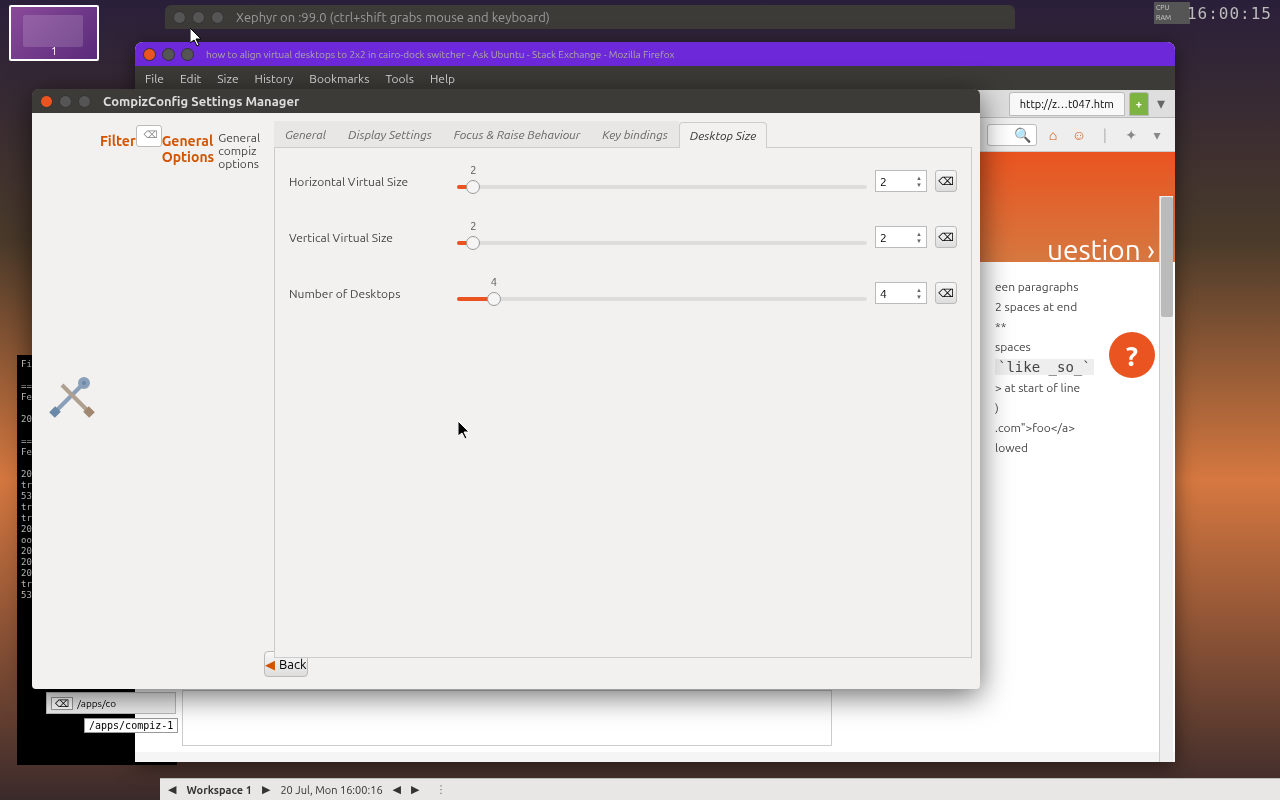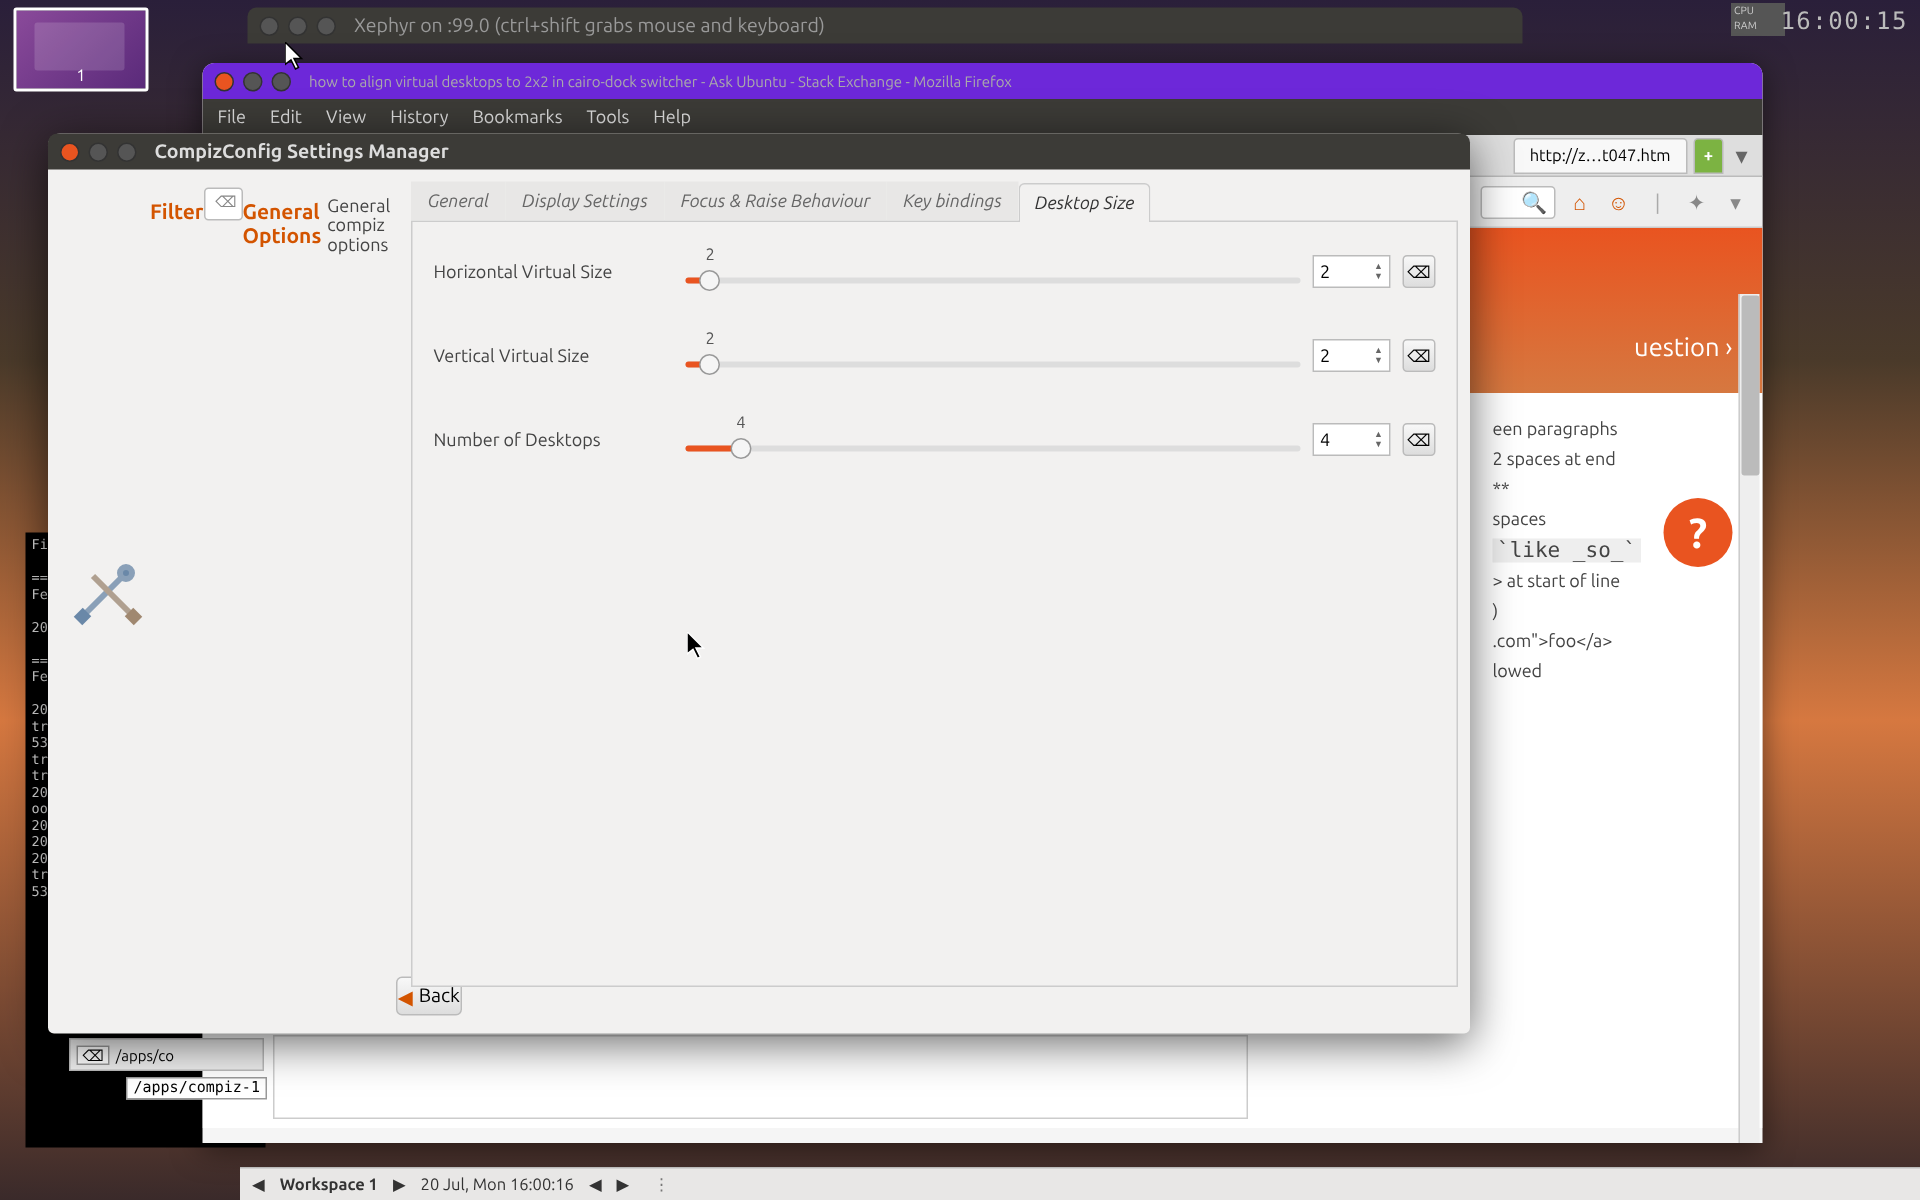--- a/index.html
+++ b/index.html
@@ -21,21 +21,21 @@
 .ff-titlebar .win-btn.close { background: #e95420; }
 .ff-menubar { height: 24px; background: #3c3b37; display: flex; align-items: center; padding: 0 10px; gap: 16px; color: #ddd; font-size: 12px; }
 .ff-menubar span { cursor: default; }
 .ff-tabbar { height: 28px; background: #dedede; display: flex; align-items: center; padding: 0 6px; gap: 4px; border-bottom: 1px solid #bbb; }
 .ff-tab { height: 24px; padding: 0 10px; display: flex; align-items: center; font-size: 11px; background: #f8f8f8; border: 1px solid #bbb; border-radius: 3px 3px 0 0; }
 .ff-toolbar { height: 34px; background: #eee; display: flex; align-items: center; padding: 0 8px; gap: 6px; border-bottom: 1px solid #ccc; }
 .ff-search { width: 50px; height: 22px; border: 1px solid #bbb; border-radius: 3px; background: #fff; display: flex; align-items: center; justify-content: flex-end; padding-right: 3px; }
 .ff-icon { width: 20px; height: 20px; display: inline-flex; align-items: center; justify-content: center; font-size: 14px; }
 .ff-content { padding: 0; background: #fff; height: 600px; position: relative; }
 .ff-orange-bar { height: 110px; background: linear-gradient(to bottom, #e95420, #d67840); position: relative; }
-.ff-question-btn { position: absolute; top: 70px; right: 20px; color: #fff; font-size: 17px; }
+.ff-question-btn { position: absolute; top: 82px; right: 20px; color: #fff; font-size: 28px; }
 .ff-help-box { position: absolute; top: 125px; right: 20px; width: 160px; font-size: 12px; color: #444; line-height: 20px; }
 .ff-help-icon { position: absolute; top: 180px; right: 20px; width: 46px; height: 46px; border-radius: 50%; background: #e95420; color: #fff; font-size: 28px; font-weight: bold; display: flex; align-items: center; justify-content: center; }
 .ff-scrollbar { position: absolute; top: 154px; right: 2px; width: 14px; height: 580px; background: #eee; border-left: 1px solid #ccc; }
 .ff-scroll-thumb { width: 12px; height: 120px; background: #bbb; border-radius: 2px; margin: 1px; }
 
 
 .ccsm-window { position: absolute; top: 89px; left: 32px; width: 948px; height: 600px; background: #f2f1f0; border-radius: 8px 8px 4px 4px; box-shadow: 0 6px 30px rgba(0,0,0,0.6); z-index: 10; display: flex; flex-direction: column; }
 .ccsm-titlebar { height: 24px; background: #3c3b37; display: flex; align-items: center; padding: 0 8px; color: #ddd; font-size: 13px; font-weight: bold; border-radius: 6px 6px 0 0; }
 .ccsm-titlebar .win-btn.close { background: #e95420; }
 .ccsm-body { flex: 1; display: flex; }
@@ -114,21 +114,21 @@
     <div class="win-controls">
       <span class="win-btn close"></span>
       <span class="win-btn"></span>
       <span class="win-btn"></span>
     </div>
     <span>how to align virtual desktops to 2x2 in cairo-dock switcher - Ask Ubuntu - Stack Exchange - Mozilla Firefox</span>
   </div>
   <div class="ff-menubar" id="ff-menu">
       <span>File</span>
       <span>Edit</span>
-      <span>View</span>
+      <span>Size</span>
       <span>History</span>
       <span>Bookmarks</span>
       <span>Tools</span>
       <span>Help</span>
     </div>
   <div class="ff-tabbar">
     <div style="flex:1"></div>
     <div class="ff-tab">
         <span>http://z…t047.htm</span>
       </div>

